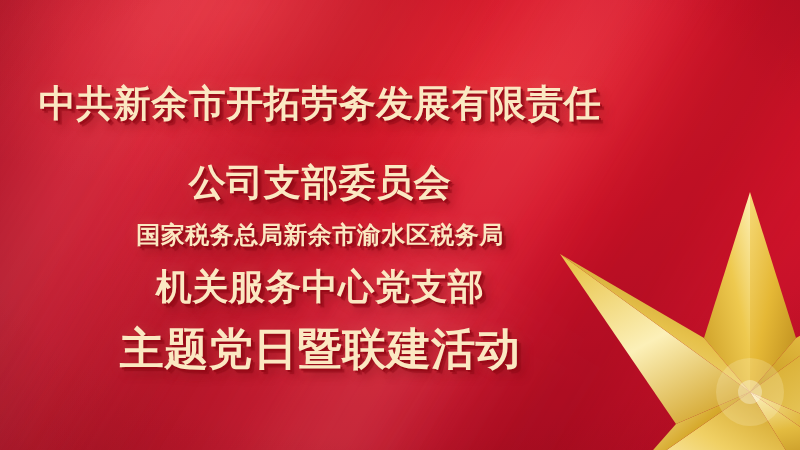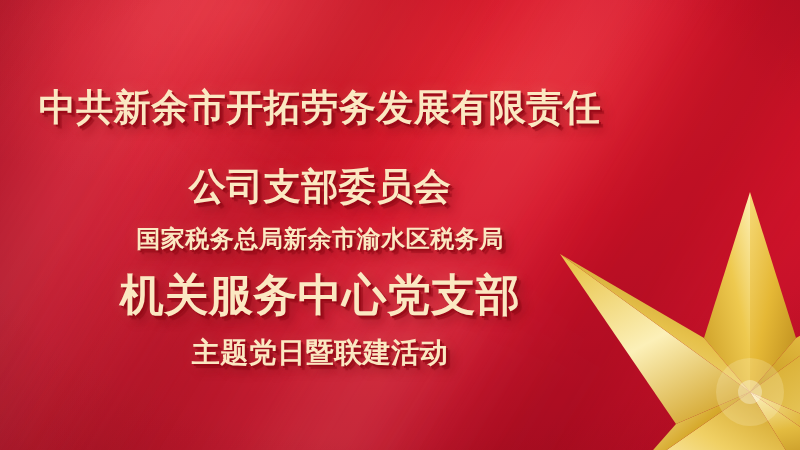--- a/index.html
+++ b/index.html
@@ -136,22 +136,22 @@
     white-space: nowrap;
     text-shadow:
        2px 2px 0 rgba(150,8,22,0.85),
        4px 4px 1px rgba(140,8,20,0.55),
        7px 7px 10px rgba(120,5,16,0.45),
        0 0 14px rgba(255,220,160,0.18);
   }
   .tline.l1 { font-size: 37px; margin-bottom: 22px; }
   .tline.l2 { font-size: 37px; margin-bottom: 22px; margin-top: 20px; }
   .tline.l3 { font-size: 24px; margin-bottom: 22px; }
-  .tline.l4 { font-size: 44px; margin-bottom: 22px; }
-  .tline.l5 { font-size: 28px; margin-bottom: 16px; }
+  .tline.l4 { font-size: 36px; margin-bottom: 22px; }
+  .tline.l5 { font-size: 44px; margin-bottom: 16px; }
 </style>
 </head>
 <body>
 
 <div id="stage">
 
   <div class="bg-base"></div>
   <div class="bg-leftdark"></div>
   <div class="bg-topglow"></div>
   <div class="streak s1"></div>

